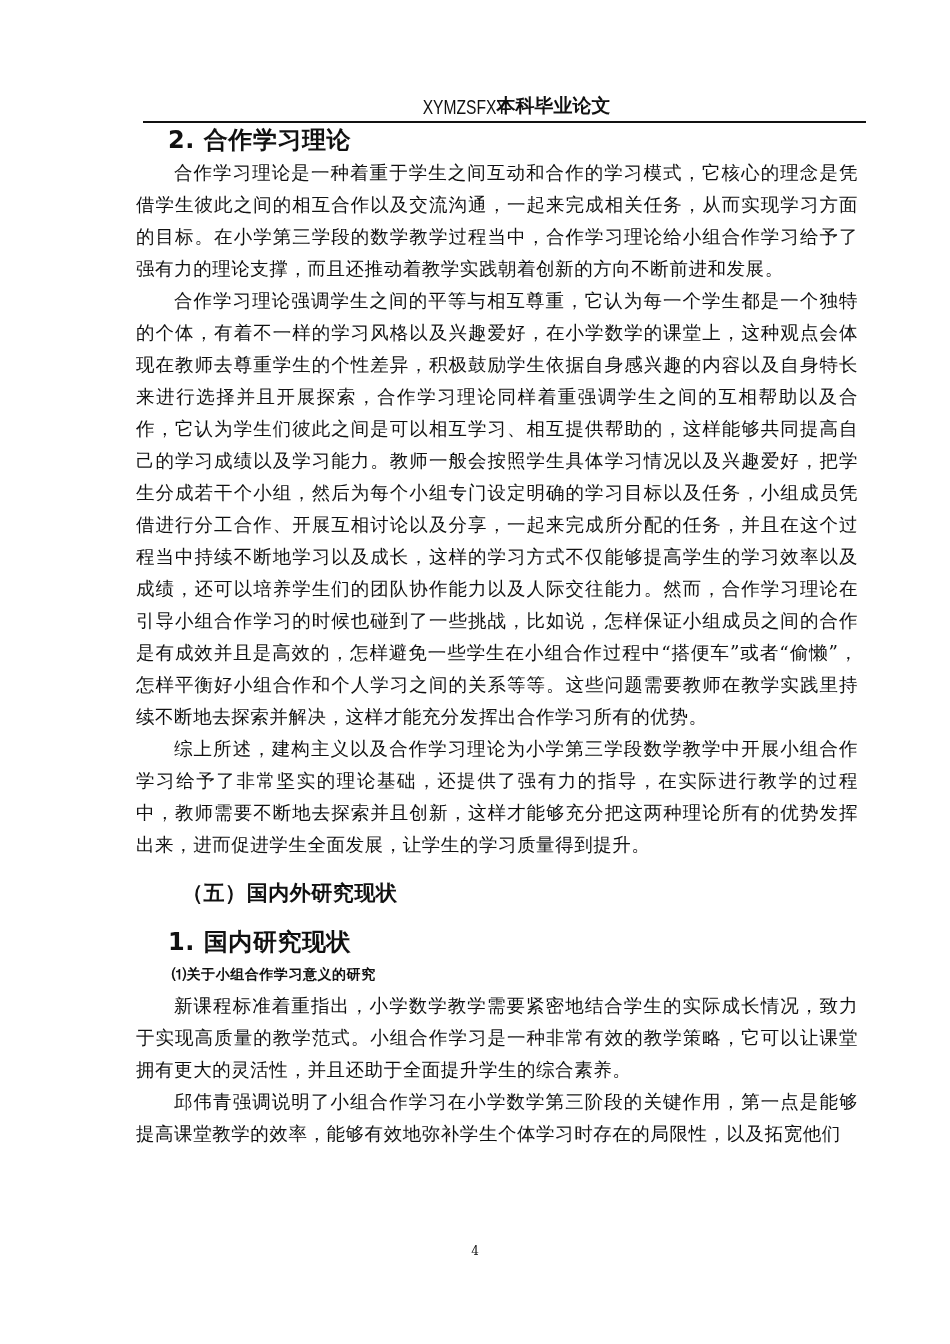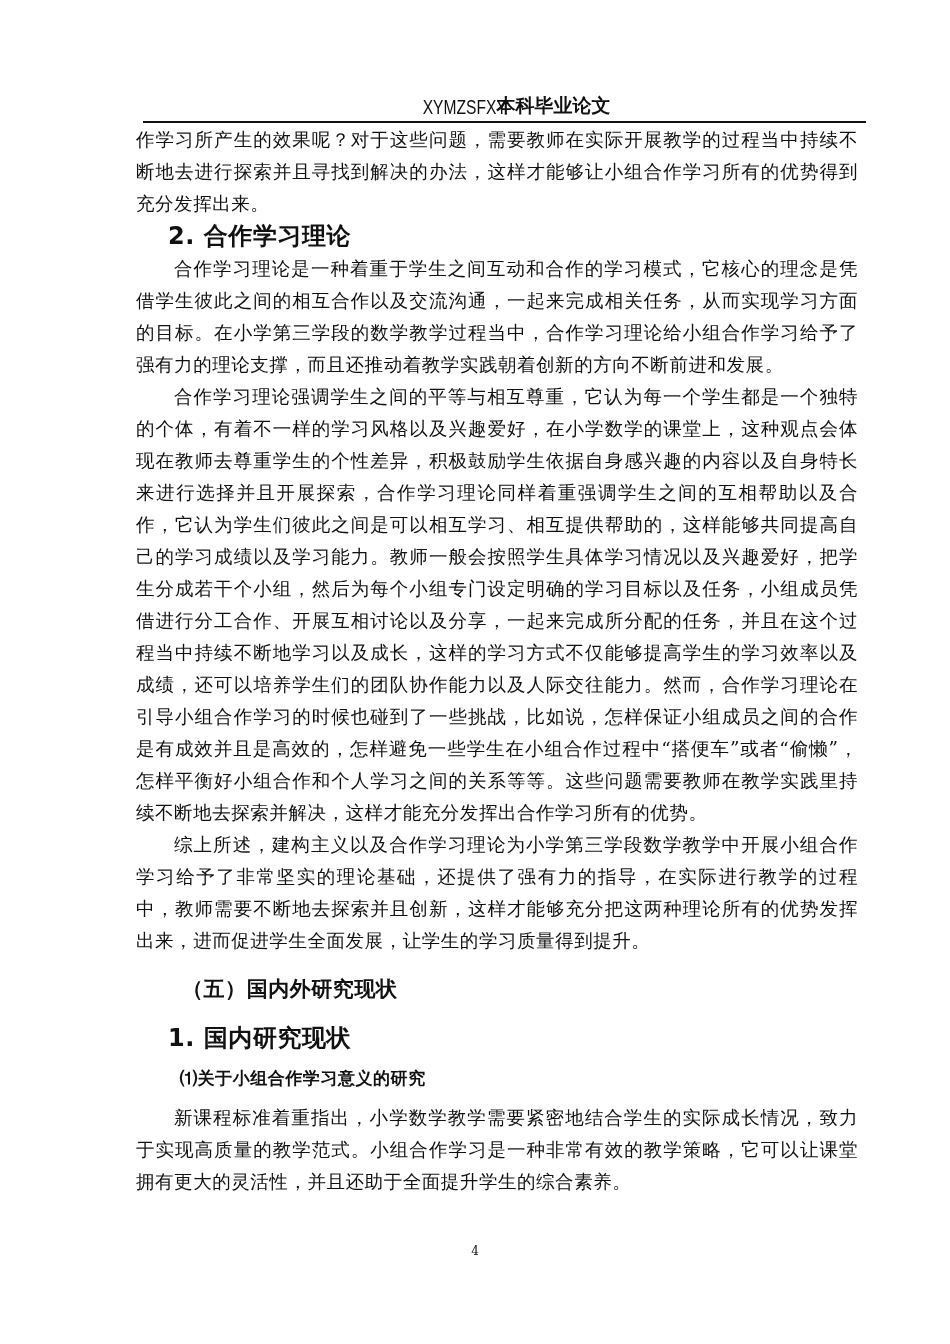--- a/index.html
+++ b/index.html
@@ -66,23 +66,23 @@
     }
     .heading-2 {
       font-family: "DejaVu Sans", sans-serif;
       font-size: 21px;
       line-height: 33px;
       margin: 16px;
       padding-left: 30px;
     }
     .heading-4 {
       font-family: "DejaVu Sans", sans-serif;
-      font-size: 17px;
+      font-size: 14px;
       line-height: 31px;
-      margin: 8px;
+      margin: 0;
       padding-left: 36px;
     }
     .page-number {
       position: absolute;
       left: 0;
       width: 950px;
       top: 1244px;
       text-align: center;
       font-family: "DejaVu Serif", serif;
       font-size: 12px;
@@ -90,24 +90,24 @@
   </style>
 </head>
 <body>
 
 <div class="page-header">
   <span class="header-latin">XYMZSFXY</span>
   <span class="header-cjk">本科毕业论文</span>
 </div>
 
 <div class="body-text">
-  <p class="para">作学习所产生的效果呢？对于这些问题，需要教师在实际开展教学的过程当中持续不断地去进行探索并且寻找到解决的办法，这样才能够让小组合作学习所有的优势得到充分发挥出来。</p>
   <h3 class="heading-3">2. 合作学习理论</h3>
   <p class="para indent">合作学习理论是一种着重于学生之间互动和合作的学习模式，它核心的理念是凭借学生彼此之间的相互合作以及交流沟通，一起来完成相关任务，从而实现学习方面的目标。在小学第三学段的数学教学过程当中，合作学习理论给小组合作学习给予了强有力的理论支撑，而且还推动着教学实践朝着创新的方向不断前进和发展。</p>
   <p class="para indent">合作学习理论强调学生之间的平等与相互尊重，它认为每一个学生都是一个独特的个体，有着不一样的学习风格以及兴趣爱好，在小学数学的课堂上，这种观点会体现在教师去尊重学生的个性差异，积极鼓励学生依据自身感兴趣的内容以及自身特长来进行选择并且开展探索，合作学习理论同样着重强调学生之间的互相帮助以及合作，它认为学生们彼此之间是可以相互学习、相互提供帮助的，这样能够共同提高自己的学习成绩以及学习能力。教师一般会按照学生具体学习情况以及兴趣爱好，把学生分成若干个小组，然后为每个小组专门设定明确的学习目标以及任务，小组成员凭借进行分工合作、开展互相讨论以及分享，一起来完成所分配的任务，并且在这个过程当中持续不断地学习以及成长，这样的学习方式不仅能够提高学生的学习效率以及成绩，还可以培养学生们的团队协作能力以及人际交往能力。然而，合作学习理论在引导小组合作学习的时候也碰到了一些挑战，比如说，怎样保证小组成员之间的合作是有成效并且是高效的，怎样避免一些学生在小组合作过程中“搭便车”或者“偷懒”，怎样平衡好小组合作和个人学习之间的关系等等。这些问题需要教师在教学实践里持续不断地去探索并解决，这样才能充分发挥出合作学习所有的优势。</p>
   <p class="para indent">综上所述，建构主义以及合作学习理论为小学第三学段数学教学中开展小组合作学习给予了非常坚实的理论基础，还提供了强有力的指导，在实际进行教学的过程中，教师需要不断地去探索并且创新，这样才能够充分把这两种理论所有的优势发挥出来，进而促进学生全面发展，让学生的学习质量得到提升。</p>
   <h2 class="heading-2">（五）国内外研究现状</h2>
   <h3 class="heading-3">1. 国内研究现状</h3>
   <h4 class="heading-4">⑴关于小组合作学习意义的研究</h4>
   <p class="para indent">新课程标准着重指出，小学数学教学需要紧密地结合学生的实际成长情况，致力于实现高质量的教学范式。小组合作学习是一种非常有效的教学策略，它可以让课堂拥有更大的灵活性，并且还助于全面提升学生的综合素养。</p>
+  <p class="para indent">邱伟青强调说明了小组合作学习在小学数学第三阶段的关键作用，第一点是能够提高课堂教学的效率，能够有效地弥补学生个体学习时存在的局限性，以及拓宽他们</p>
 </div>
 
 <div class="page-number">4</div>
 
 </body></html>

